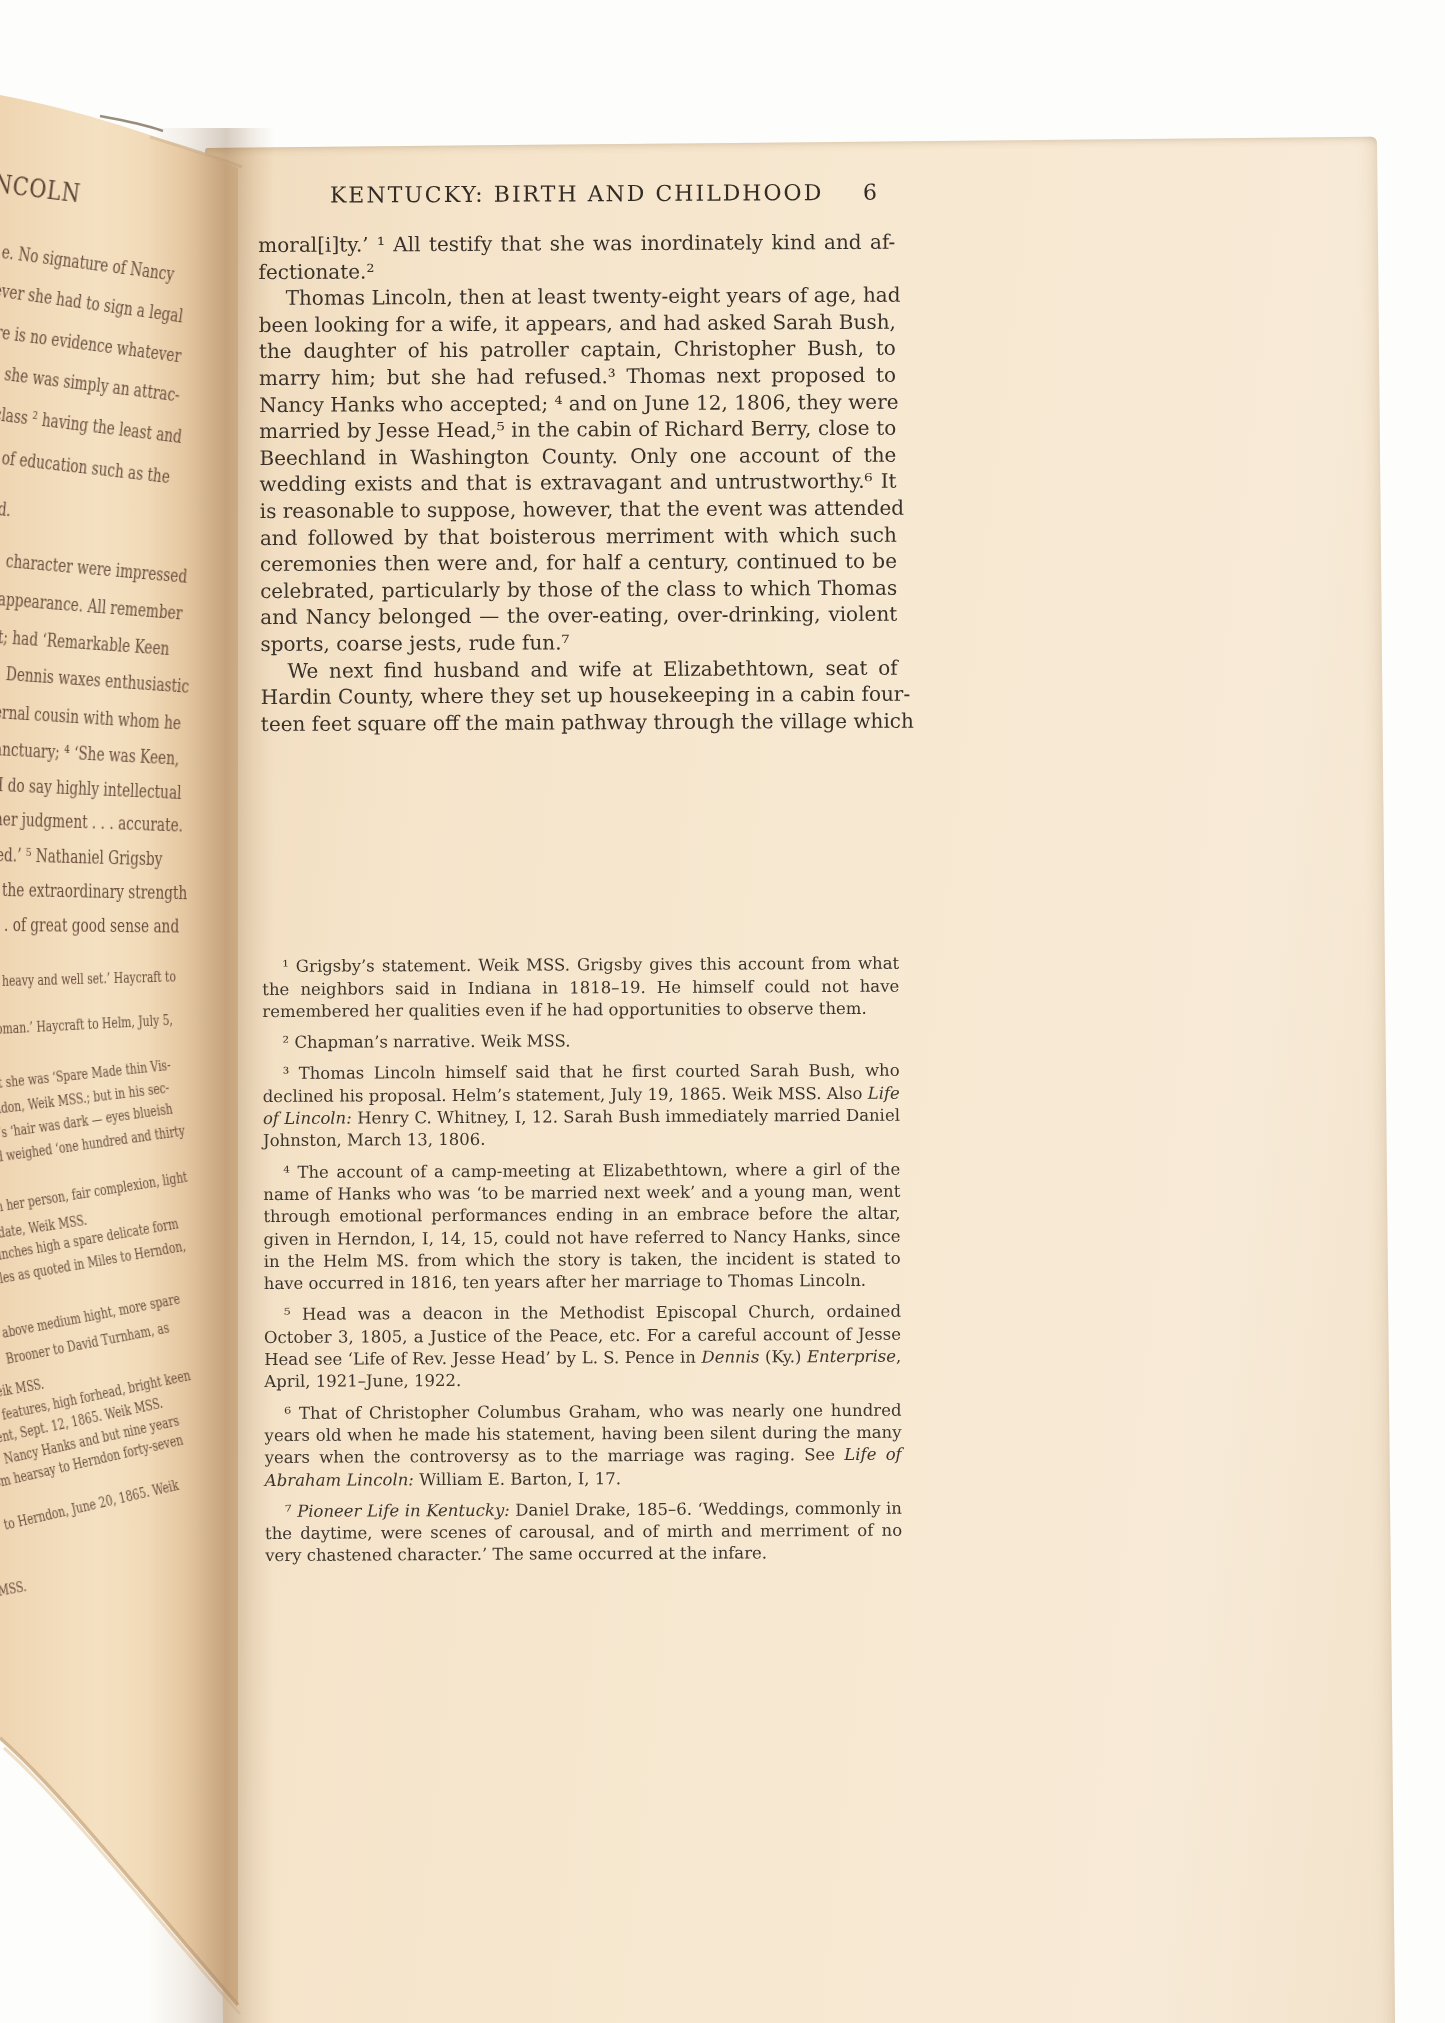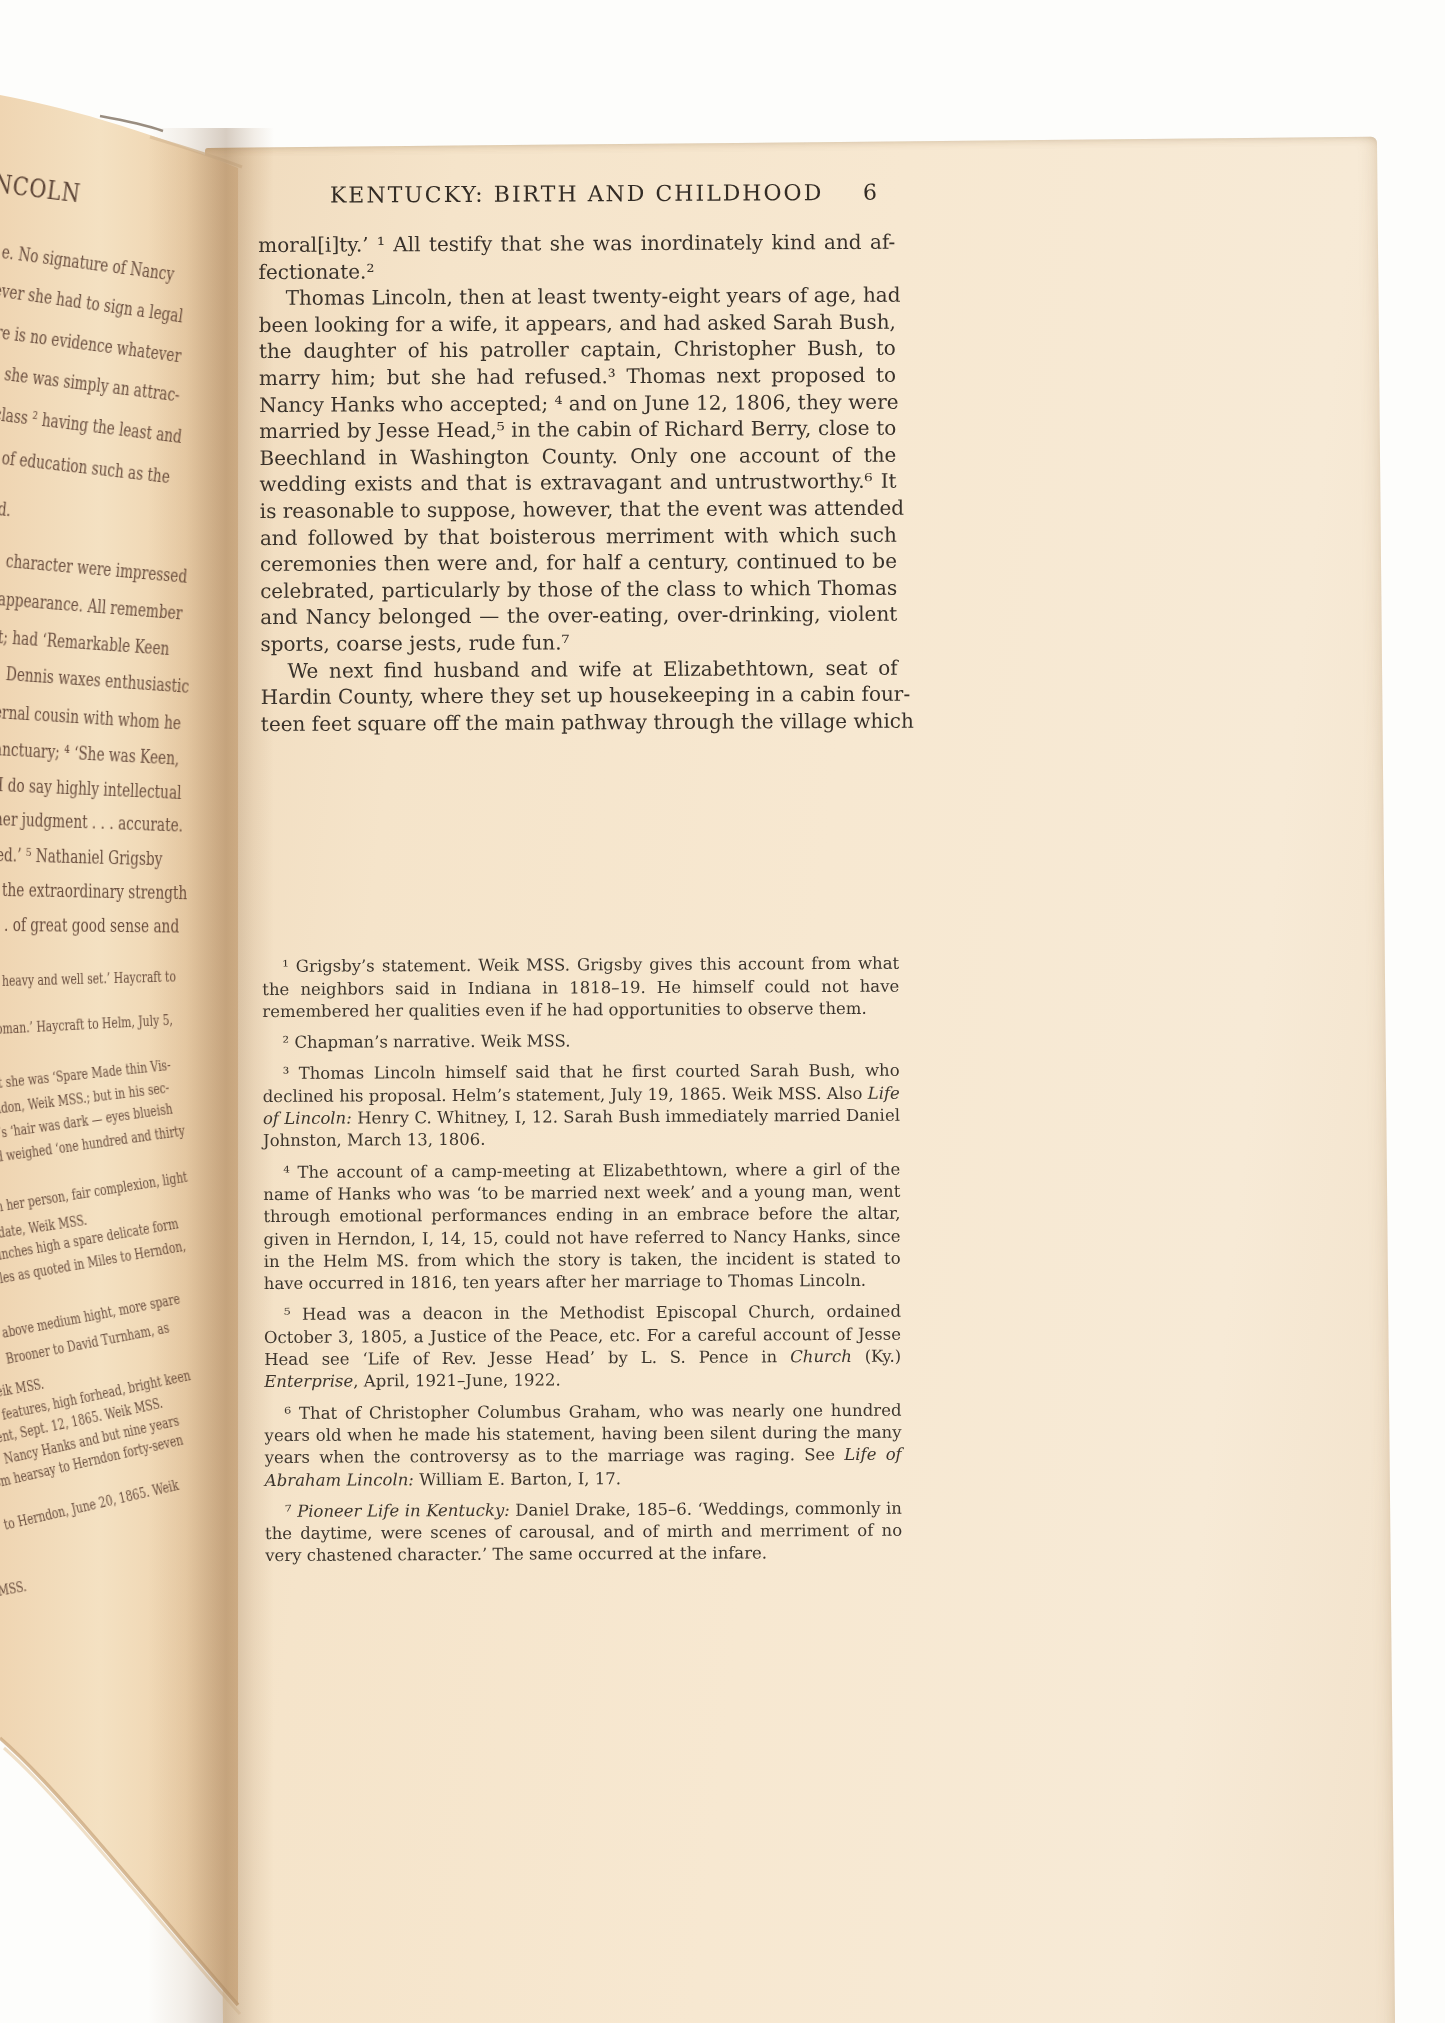--- a/index.html
+++ b/index.html
@@ -145,19 +145,19 @@
         <div class="bline nojust">sports, coarse jests, rude fun.⁷</div>
         <div class="bline indent">We next find husband and wife at Elizabethtown, seat of</div>
         <div class="bline">Hardin County, where they set up housekeeping in a cabin four-</div>
         <div class="bline">teen feet square off the main pathway through the village which</div>
       </div>
     <div class="fn-block" id="fn-block">
         <p class="fnote"><span>¹ Grigsby’s statement.  Weik MSS.  Grigsby gives this account from what the neighbors said in Indiana in 1818–19.  He himself could not have remembered her qualities even if he had opportunities to observe them.</span></p>
         <p class="fnote"><span>² Chapman’s narrative.  Weik MSS.</span></p>
         <p class="fnote"><span>³ Thomas Lincoln himself said that he first courted Sarah Bush, who declined his proposal.  Helm’s statement, July 19, 1865.  Weik MSS.  Also </span><em>Life of Lincoln:</em><span> Henry C. Whitney, I, 12.  Sarah Bush immediately married Daniel Johnston, March 13, 1806.</span></p>
         <p class="fnote"><span>⁴ The account of a camp-meeting at Elizabethtown, where a girl of the name of Hanks who was ‘to be married next week’ and a young man, went through emotional performances ending in an embrace before the altar, given in Herndon, I, 14, 15, could not have referred to Nancy Hanks, since in the Helm MS. from which the story is taken, the incident is stated to have occurred in 1816, ten years after her marriage to Thomas Lincoln.</span></p>
-        <p class="fnote"><span>⁵ Head was a deacon in the Methodist Episcopal Church, ordained October 3, 1805, a Justice of the Peace, etc.  For a careful account of Jesse Head see ‘Life of Rev. Jesse Head’ by L. S. Pence in </span><em>Church</em><span> (Ky.) </span><em>Enterprise</em><span>, April, 1921–June, 1922.</span></p>
+        <p class="fnote"><span>⁵ Head was a deacon in the Methodist Episcopal Church, ordained October 3, 1805, a Justice of the Peace, etc.  For a careful account of Jesse Head see ‘Life of Rev. Jesse Head’ by L. S. Pence in </span><em>Dennis</em><span> (Ky.) </span><em>Enterprise</em><span>, April, 1921–June, 1922.</span></p>
         <p class="fnote"><span>⁶ That of Christopher Columbus Graham, who was nearly one hundred years old when he made his statement, having been silent during the many years when the controversy as to the marriage was raging.  See </span><em>Life of Abraham Lincoln:</em><span> William E. Barton, I, 17.</span></p>
         <p class="fnote"><span>⁷ </span><em>Pioneer Life in Kentucky:</em><span> Daniel Drake, 185–6.  ‘Weddings, commonly in the daytime, were scenes of carousal, and of mirth and merriment of no very chastened character.’  The same occurred at the infare.</span></p>
       </div>
   </div>
 
 </div>
 
 </body></html>

